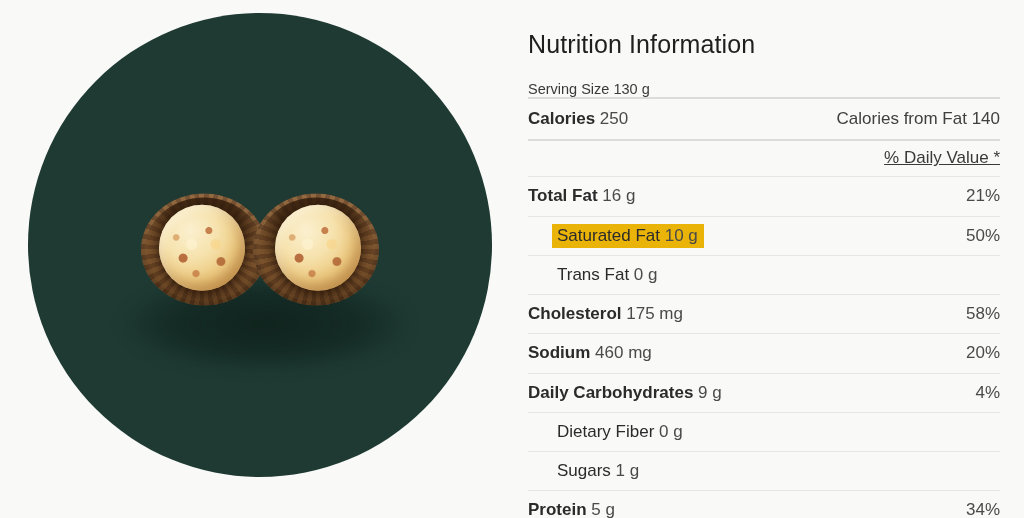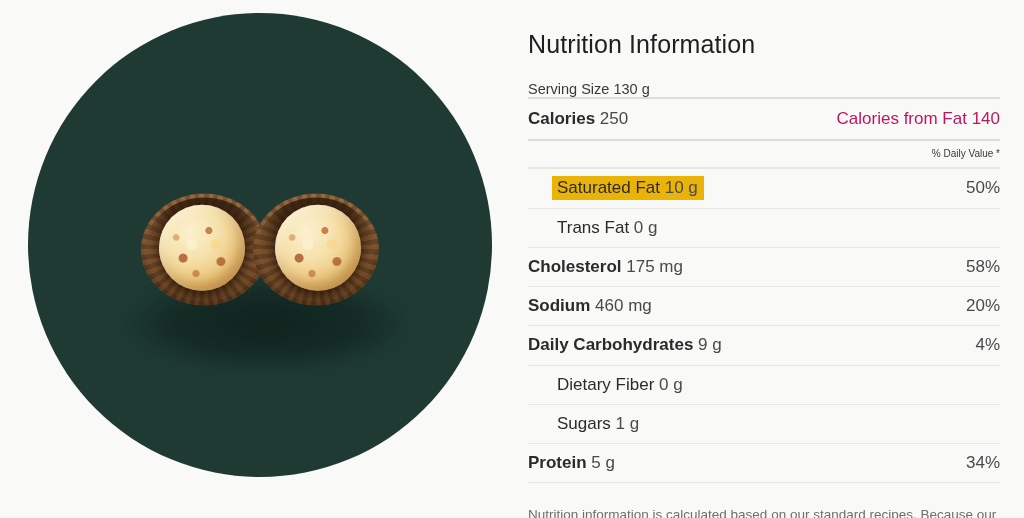--- a/index.html
+++ b/index.html
@@ -174,28 +174,29 @@
   .row .label { color: #2b2b2b; }
   .row .label b { font-weight: 700; }
   .row .amount { color: #4a4a4a; }
   .row .pct {
     color: #4a4a4a;
     text-align: right;
     white-space: nowrap;
   }
 
   .row.calories { padding: 9px 0 10px 0; }
-  .row.calories .right { color: #be185d; }
+  .row.calories .right { color: #404040; }
 
   .daily-value-row {
     display: flex;
     justify-content: flex-end;
-    font-size: 10px;
+    font-size: 17px;
     color: #3a3a3a;
     padding: 7px 0 8px 0;
+    text-decoration: underline;
   }
 
   .row.sub .label { padding-left: 29px; }
 
   
   .hl {
     background: #fff200;
     padding: 2px 6px 3px 5px;
     margin: -2px -6px -3px -5px;
     box-decoration-break: clone;
@@ -242,20 +243,24 @@
       </div>
       <div class="right">Calories from Fat 140</div>
     </div>
 
     <div class="rule-strong"></div>
 
     <div class="daily-value-row">% Daily Value *</div>
 
     <div id="rows-container">
         <div class="rule-thin"></div>
+        <div class="row">
+          <div class="label"><span><b>Total Fat</b><span class="amount"> 16 g</span></span></div>
+          <div class="pct">21%</div>
+        </div>
         <div class="rule-thin"></div>
         <div class="row sub">
           <div class="label"><span class="hl" style="background: #eab308;"><span>Saturated Fat</span><span class="amount"> 10 g</span></span></div>
           <div class="pct">50%</div>
         </div>
         <div class="rule-thin"></div>
         <div class="row sub">
           <div class="label"><span><span>Trans Fat</span><span class="amount"> 0 g</span></span></div>
           <div class="pct"></div>
         </div>

